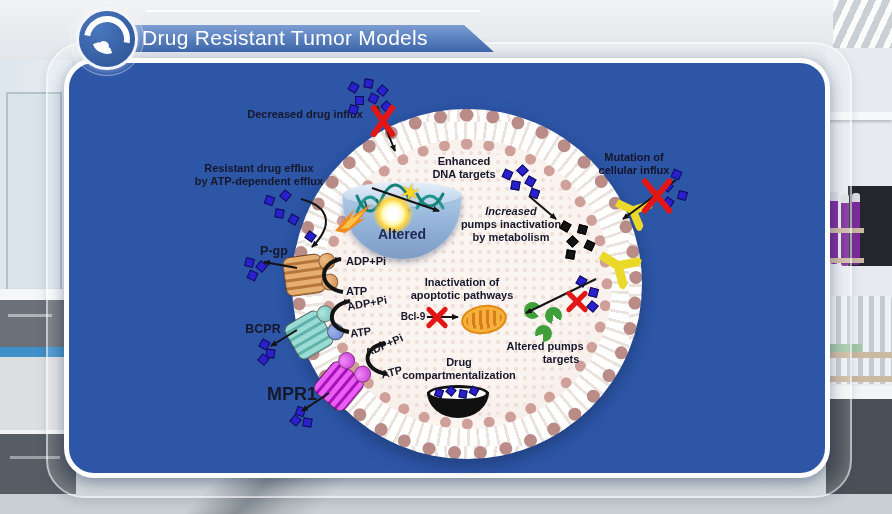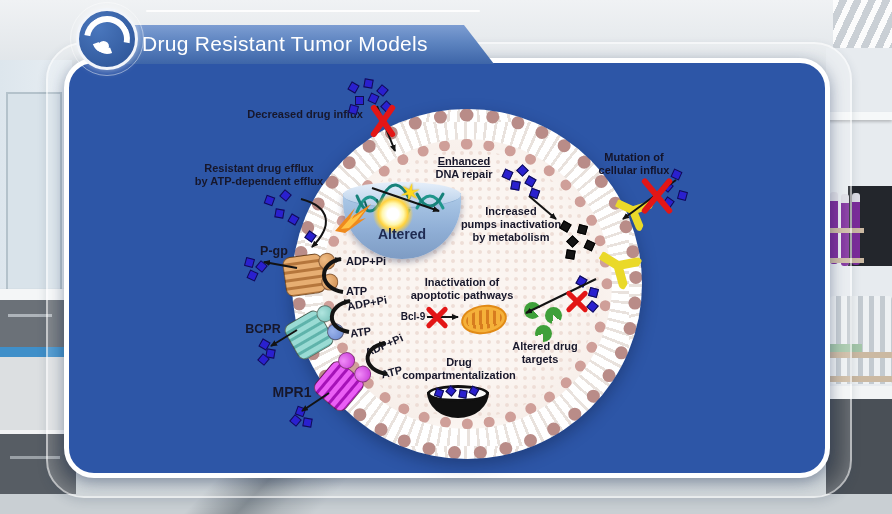--- a/index.html
+++ b/index.html
@@ -28,21 +28,21 @@
   .rack-g2{left:828px;top:376px;width:64px;height:6px;background:#cbb9a2;}
   .tray-g{left:828px;top:344px;width:34px;height:11px;background:#a4c6a9;}
   .bench-r{left:826px;top:386px;width:66px;height:14px;background:#f2f4f5;}
   .cab-r{left:826px;top:399px;width:66px;height:115px;background:#4a5057;}
   .floor-b{left:0;top:494px;width:892px;height:20px;background:#c9cfd3;}
   .diag-b{left:110px;top:470px;width:320px;height:44px;background:linear-gradient(100deg,transparent 30%,rgba(80,90,98,.55) 46%,rgba(80,90,98,.2) 58%,transparent 70%);transform:skewX(-38deg);}
   
   .glass-frame{position:absolute;left:46px;top:42px;width:802px;height:452px;border:2px solid rgba(255,255,255,.6);border-radius:38px;box-shadow:inset 0 0 24px rgba(255,255,255,.3), 0 4px 10px rgba(40,60,90,.15);z-index:4;}
   .panel{position:absolute;left:64px;top:58px;width:766px;height:420px;background:#2d56a7;border:5px solid #fff;border-radius:30px;box-sizing:border-box;box-shadow:0 4px 14px rgba(20,40,80,.4);z-index:5;}
   
-  .banner{position:absolute;left:96px;top:25px;width:398px;height:39px;z-index:55;background:linear-gradient(180deg,#7d9dd2 0%,#5d84c0 45%,#3d65a8 100%);clip-path:polygon(0 0,calc(100% - 30px) 0,100% 100%,0 100%);box-shadow:0 2px 5px rgba(20,40,80,.35);text-decoration:underline;}
+  .banner{position:absolute;left:96px;top:25px;width:398px;height:27px;z-index:55;background:linear-gradient(180deg,#7d9dd2 0%,#5d84c0 45%,#3d65a8 100%);clip-path:polygon(0 0,calc(100% - 30px) 0,100% 100%,0 100%);box-shadow:0 2px 5px rgba(20,40,80,.35);text-decoration:underline;}
   .banner .t{position:absolute;left:46px;top:50%;transform:translateY(-53%);font-size:21px;color:#fff;letter-spacing:.3px;white-space:nowrap;}
   .topline{position:absolute;left:146px;top:10px;width:334px;height:2px;background:rgba(255,255,255,.85);border-radius:1px;z-index:56;}
   .logo{position:absolute;left:74px;top:6px;width:66px;height:66px;z-index:60;}
   .l-ring2{position:absolute;inset:-4px;border:1px solid rgba(255,255,255,.45);border-radius:50%;}
   .l-circle{position:absolute;inset:2px;border-radius:50%;background:radial-gradient(circle at 35% 30%,#4a77bd,#2a5194);border:3px solid #f2f5fa;box-shadow:0 0 8px rgba(255,255,255,.55);}
   .arc{position:absolute;border-radius:50%;border:6px solid transparent;}
   .a1{inset:5px;border-top-color:#fff;border-right-color:#fff;transform:rotate(-35deg);}
   .a2{inset:13px;border-bottom-color:#fff;transform:rotate(25deg);}
   .l-dot{position:absolute;left:19px;top:30px;width:11px;height:11px;background:#fff;border-radius:50%;}
   
@@ -201,39 +201,39 @@
     <div class="sq" style="left:20px;top:2px;width:6px;height:6px;transform:rotate(40deg);z-index:2;"></div>
     <div class="sq" style="left:32px;top:5px;width:6px;height:6px;transform:rotate(10deg);z-index:2;"></div>
     <div class="sq" style="left:43px;top:2px;width:6px;height:6px;transform:rotate(30deg);z-index:2;"></div>
   </div>
 
   <span class="lbl" style="left:305px;top:108px;">Decreased drug influx</span>
   <span class="lbl" style="left:259px;top:162px;">Resistant drug efflux</span>
   <span class="lbl" style="left:259px;top:175px;">by ATP-dependent efflux</span>
   <span class="lbl" style="left:274px;top:244px;font-size:12.5px;">P-gp</span>
   <span class="lbl" style="left:263px;top:322px;font-size:12.5px;">BCPR</span>
-  <span class="lbl" style="left:292px;top:384px;font-size:14px;">MPR1</span>
+  <span class="lbl" style="left:292px;top:384px;font-size:18px;">MPR1</span>
   <span class="lbl-l" style="left:346px;top:255px;">ADP+Pi</span>
   <span class="lbl-l" style="left:346px;top:285px;">ATP</span>
   <span class="lbl-l" style="left:347px;top:297px;transform:rotate(-10deg);">ADP+Pi</span>
   <span class="lbl-l" style="left:350px;top:326px;transform:rotate(-8deg);">ATP</span>
   <span class="lbl-l" style="left:364px;top:339px;transform:rotate(-24deg);">ADP+Pi</span>
   <span class="lbl-l" style="left:381px;top:366px;transform:rotate(-14deg);">ATP</span>
-  <span class="lbl" style="left:464px;top:155px;text-decoration:underline;">Enhanced</span>
-  <span class="lbl" style="left:464px;top:168px;">DNA repair</span>
-  <span class="lbl" style="left:511px;top:205px;">Increased</span>
+  <span class="lbl" style="left:464px;top:155px;">Enhanced</span>
+  <span class="lbl" style="left:464px;top:168px;">DNA targets</span>
+  <span class="lbl" style="left:511px;top:205px;font-style:italic;">Increased</span>
   <span class="lbl" style="left:511px;top:218px;">pumps inactivation</span>
   <span class="lbl" style="left:511px;top:231px;">by metabolism</span>
   <span class="lbl" style="left:634px;top:151px;color:#14142a;">Mutation of</span>
   <span class="lbl" style="left:634px;top:164px;color:#14142a;">cellular influx</span>
   <span class="lbl" style="left:462px;top:276px;">Inactivation of</span>
   <span class="lbl" style="left:462px;top:289px;">apoptotic pathways</span>
   <span class="lbl" style="left:413px;top:311px;font-size:10px;">Bcl-9</span>
-  <span class="lbl" style="left:545px;top:340px;">Altered drug</span>
-  <span class="lbl" style="left:540px;top:353px;">targets</span>
+  <span class="lbl" style="left:545px;top:340px;">Altered pumps</span>
+  <span class="lbl" style="left:561px;top:353px;">targets</span>
   <span class="lbl" style="left:459px;top:356px;">Drug</span>
   <span class="lbl" style="left:459px;top:369px;">compartmentalization</span>
 
   <div class="sq" style="left:349px;top:83px;transform:rotate(30deg);"></div>
   <div class="sq" style="left:364px;top:79px;transform:rotate(10deg);"></div>
   <div class="sq" style="left:378px;top:86px;transform:rotate(40deg);"></div>
   <div class="sq" style="left:355px;top:96px;"></div>
   <div class="sq" style="left:369px;top:94px;transform:rotate(25deg);"></div>
   <div class="sq" style="left:382px;top:102px;transform:rotate(45deg);"></div>
   <div class="sq" style="left:349px;top:105px;transform:rotate(15deg);"></div>

